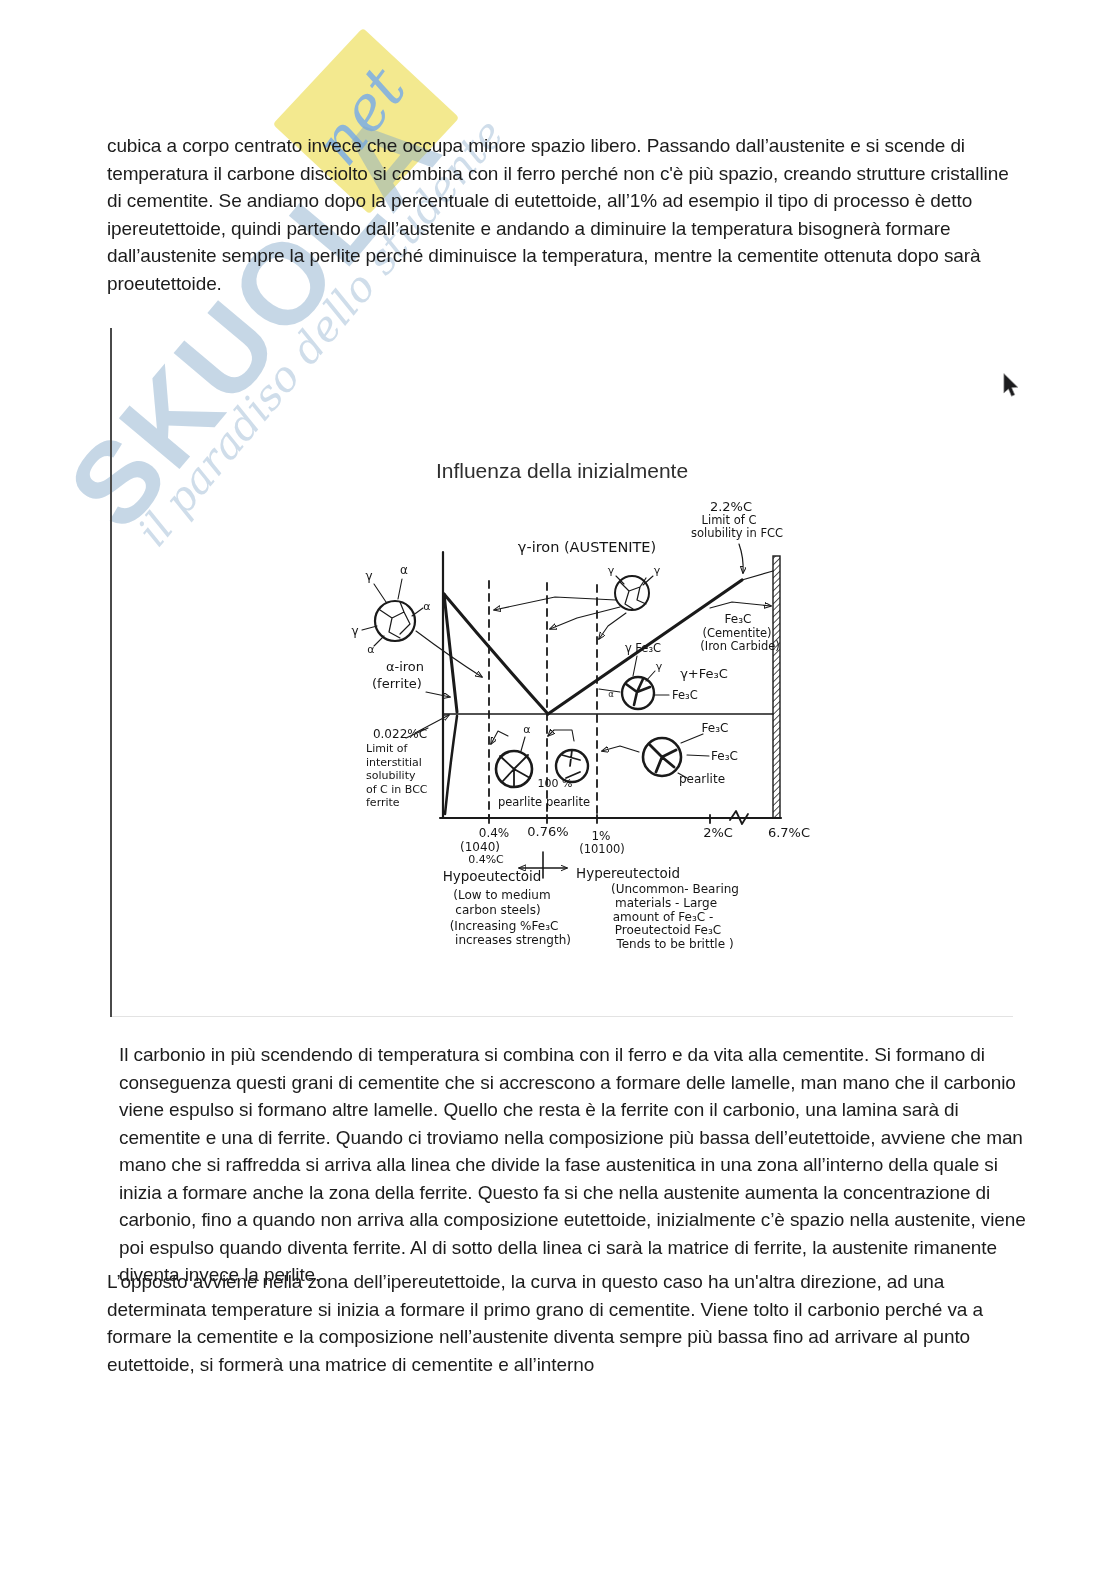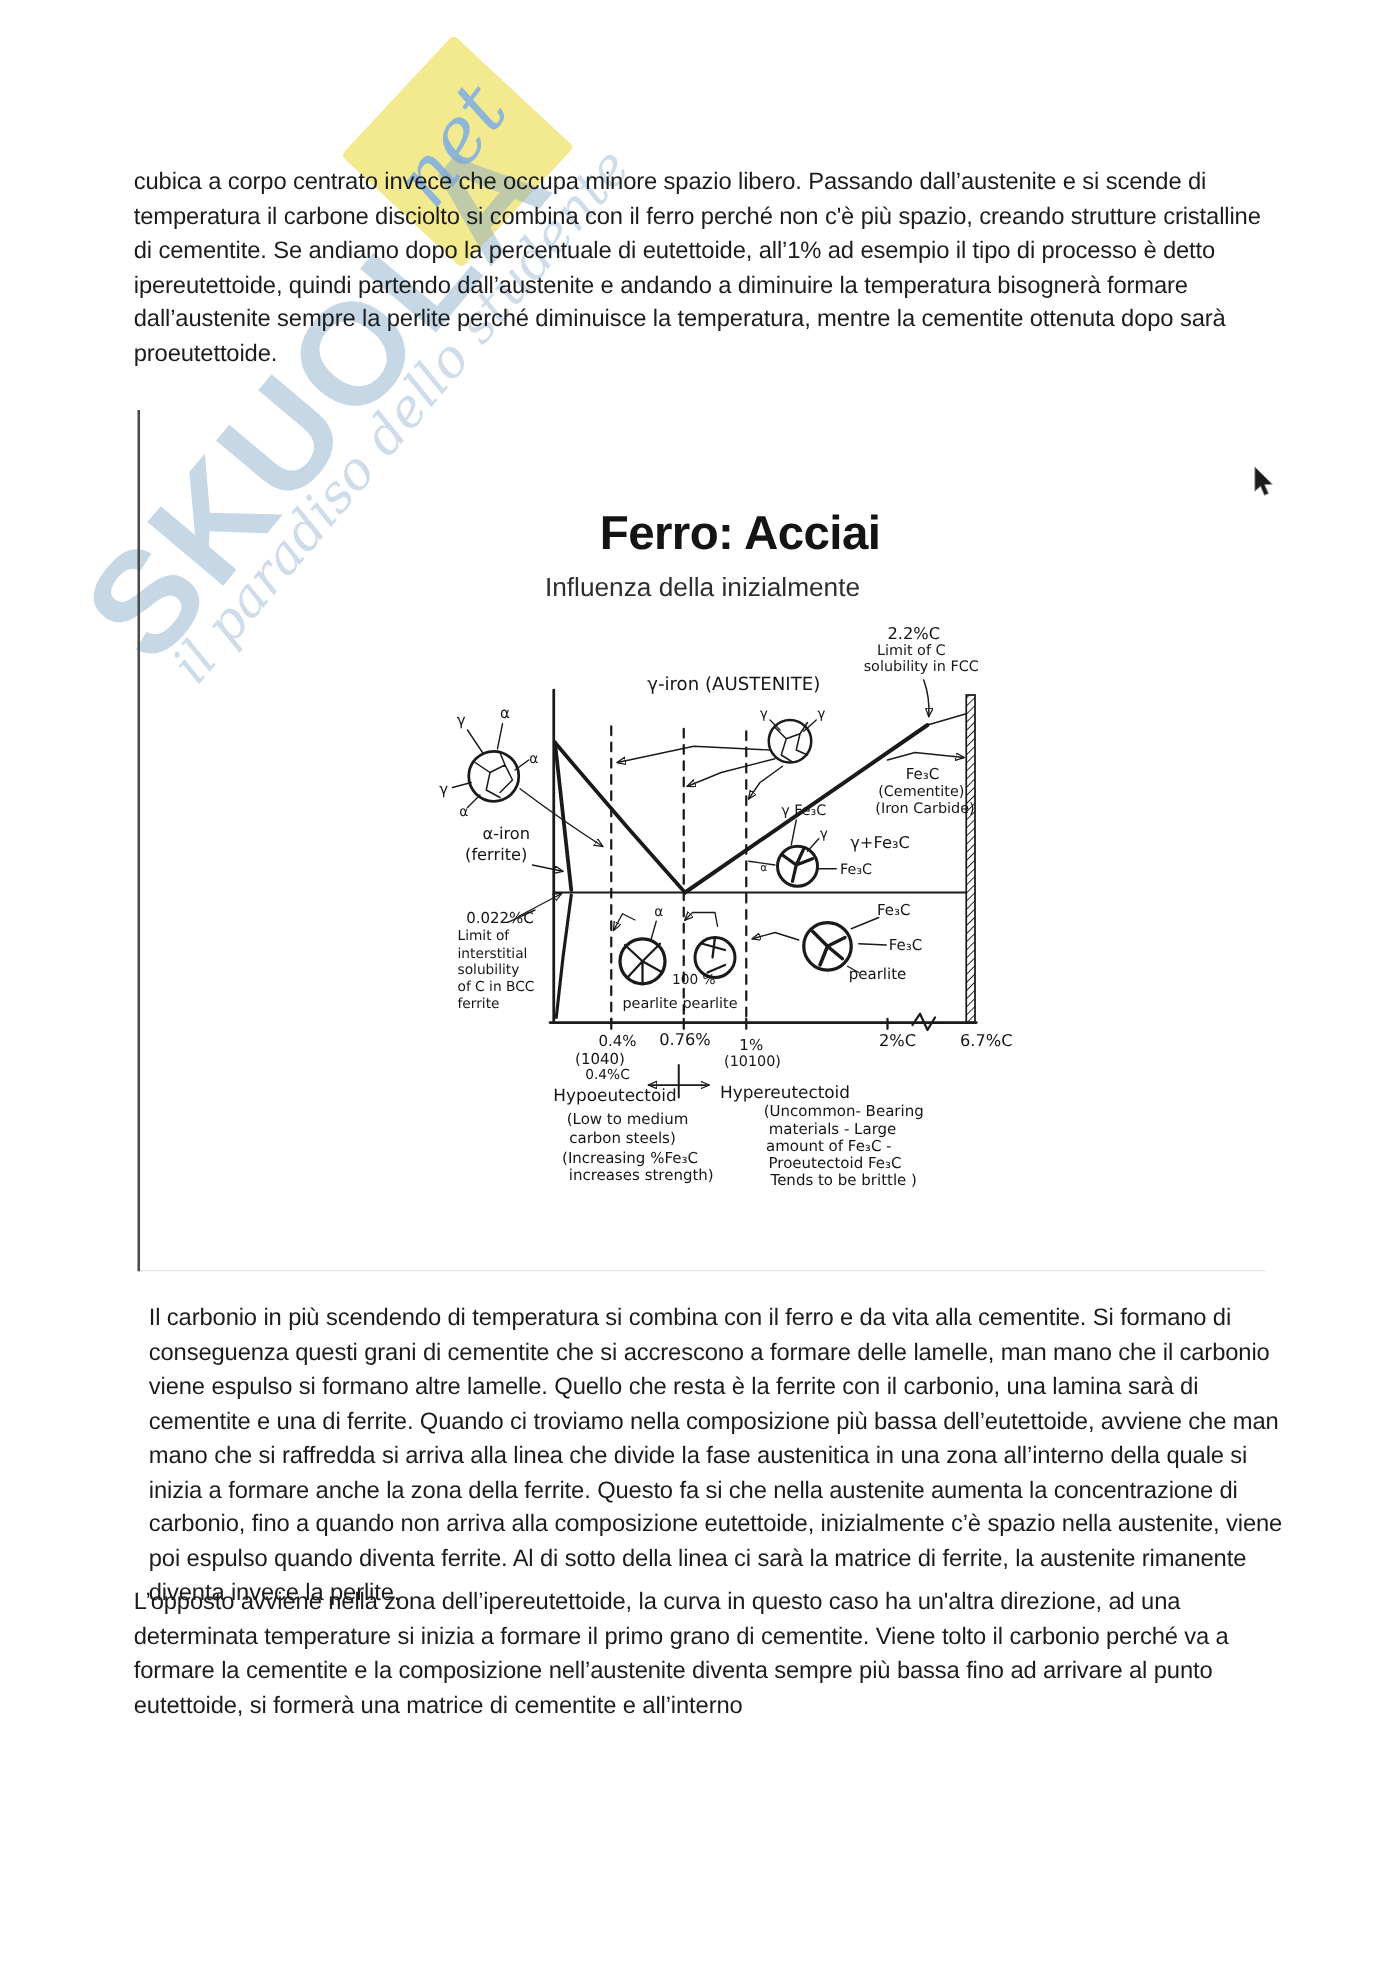--- a/index.html
+++ b/index.html
@@ -68,21 +68,20 @@
     <div class="wm-tagline">il paradiso dello studente</div>
   </div>
 
   <p class="body-text p1">cubica a corpo centrato invece che occupa minore spazio libero. Passando dall’austenite e si scende di temperatura il carbone disciolto si combina con il ferro perché non c'è più spazio, creando strutture cristalline di cementite. Se andiamo dopo la percentuale di eutettoide, all’1% ad esempio il tipo di processo è detto ipereutettoide, quindi partendo dall’austenite e andando a diminuire la temperatura bisognerà formare dall’austenite sempre la perlite perché diminuisce la temperatura, mentre la cementite ottenuta dopo sarà proeutettoide.</p>
   <p class="body-text p2">Il carbonio in più scendendo di temperatura si combina con il ferro e da vita alla cementite. Si formano di conseguenza questi grani di cementite che si accrescono a formare delle lamelle, man mano che il carbonio viene espulso si formano altre lamelle. Quello che resta è la ferrite con il carbonio, una lamina sarà di cementite e una di ferrite. Quando ci troviamo nella composizione più bassa dell’eutettoide, avviene che man mano che si raffredda si arriva alla linea che divide la fase austenitica in una zona all’interno della quale si inizia a formare anche la zona della ferrite. Questo fa si che nella austenite aumenta la concentrazione di carbonio, fino a quando non arriva alla composizione eutettoide, inizialmente c’è spazio nella austenite, viene poi espulso quando diventa ferrite. Al di sotto della linea ci sarà la matrice di ferrite, la austenite rimanente diventa invece la perlite.</p>
   <p class="body-text p3">L’opposto avviene nella zona dell’ipereutettoide, la curva in questo caso ha un'altra direzione, ad una determinata temperature si inizia a formare il primo grano di cementite. Viene tolto il carbonio perché va a formare la cementite e la composizione nell’austenite diventa sempre più bassa fino ad arrivare al punto eutettoide, si formerà una matrice di cementite e all’interno</p>
 
   <div class="img-left-border"></div>
   <div class="img-bottom-border"></div>
 
-  <div class="fig-title">Ferro: Acciai</div>
   <div class="fig-subtitle">Influenza della inizialmente</div>
 
   <svg class="diagram" width="480" height="480" viewBox="0 0 480 480">
     <defs>
       <marker id="ah" markerWidth="9" markerHeight="8" refX="6.5" refY="3" orient="auto" markerUnits="userSpaceOnUse">
         <path d="M0,0 L7,3 L0,6 Z" fill="#1a1a1a" stroke="none"></path>
       </marker>
       <pattern id="hatch" width="4.6" height="4.6" patternUnits="userSpaceOnUse" patternTransform="rotate(45)">
         <line x1="0" y1="0" x2="0" y2="4.6" stroke="#222" stroke-width="1.5"></line>
       </pattern>

